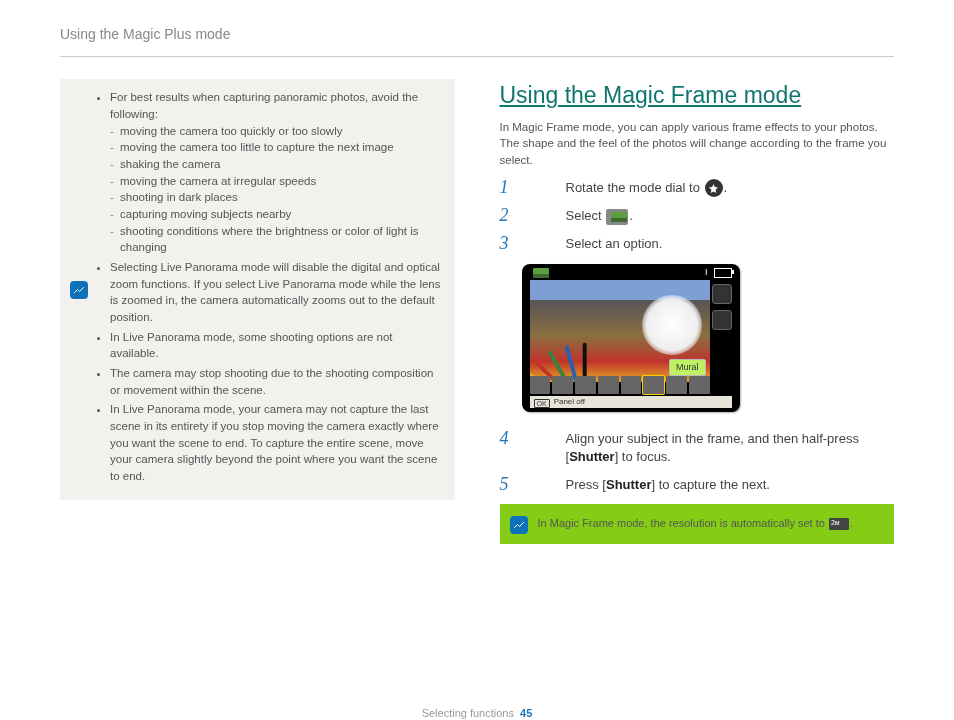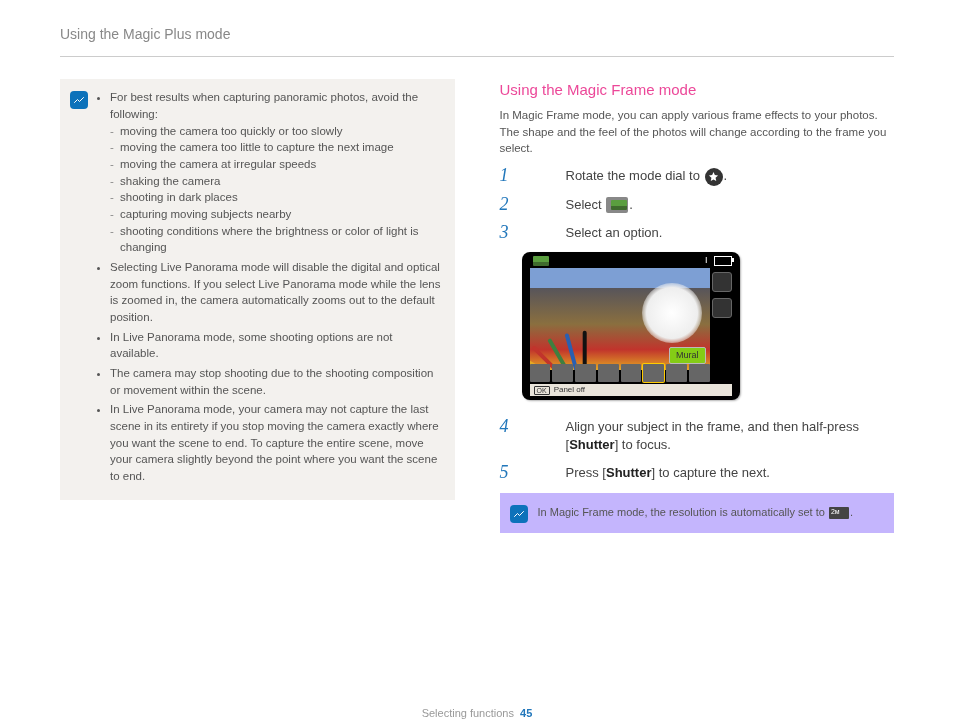--- a/index.html
+++ b/index.html
@@ -32,42 +32,44 @@
     display: flex;
     gap: 45px;
     flex: 1;
   }
   .col-left, .col-right { flex: 1; min-width: 0; }
   .note-box {
     background: #f3f1ee;
     padding: 10px 14px 12px 10px;
     display: flex;
     gap: 10px;
+    align-items: center;
   }
   .note-icon {
     width: 18px; height: 18px;
     border-radius: 4px;
     background: #0d72ba;
     flex: 0 0 18px;
     display:flex; align-items:center; justify-content:center;
     color:#fff;
     margin-top:2px;
   }
   .note-icon svg{ width:12px; height:12px; stroke:#fff; fill:none; stroke-width:2; }
   .note-body ul, .note-body li { margin:0; padding:0; }
   .note-body > ul { list-style: disc; padding-left: 12px; }
   .note-body > ul > li { margin-bottom: 3px; }
   .sublist { list-style: none; padding-left: 12px; }
   .sublist li { padding-left: 10px; position: relative; }
   .sublist li::before { content: "-"; position:absolute; left:0; color:#888; }
   h2.section-title {
-    color: #ec4899;
+    color: #0f766e;
     font-weight: 400;
-    font-size: 15px;
+    font-size: 23px;
     margin: 0 0 6px 0;
+    text-decoration: underline;
   }
   .intro { margin-bottom: 10px; }
   .steps { margin-top: 8px; }
   .step {
     display: flex;
     gap: 8px;
     margin-bottom: 10px;
     align-items: flex-start;
     font-size: 13px;
     color:#444;
@@ -124,21 +126,21 @@
   }
   .shot-hole{position:absolute; top:15px; right:8px; width:60px; height:60px; border-radius:50%; background:radial-gradient(circle,#fff 0%, #eee 60%, transparent 80%);}
   .shot-feather{position:absolute;left:10%;bottom:-10px;width:80px;height:50px;transform:rotate(-10deg);}
   .shot-feather span{position:absolute;width:4px;height:40px;border-radius:2px;transform-origin:bottom center;}
   .side-icons{position:absolute; right:4px; top:16px; display:flex; flex-direction:column; gap:6px;}
   .side-icons div{width:18px;height:18px;background:#333;border:1px solid #666;border-radius:3px;}
   .mural-label{
     position:absolute;
     right:30px;
     bottom:32px;
-    background:#84cc16;
+    background:#bef264;
     color:#333;
     font-size:9px;
     padding:1px 6px;
     border:1px solid #bbb;
     border-radius:2px;
   }
   .thumbrow{
     position:absolute;
     left:4px; right:26px; bottom:14px;
     height:18px;
@@ -148,28 +150,28 @@
   .thumbrow div{flex:1;background:#666;border-radius:1px;}
   .thumb-sel{box-shadow:0 0 0 1px #ffcc00;}
   .panel-off{
     position:absolute;
     left:4px; right:4px; bottom:0;
     height:12px;
     background:#e9e4da;
     color:#333;
     font-size:8px;
     display:flex;
-    align-items:center;
+    align-items:flex-end;
     gap:4px;
     padding:0 4px;
   }
   .panel-off .ok{border:1px solid #333;font-size:7px;padding:0 2px;border-radius:1px;line-height:1;}
   .bold{font-weight:bold;color:#222;}
   .note2{
-    background:#c4b5fd;
+    background:#84cc16;
     padding:10px;
     display:flex;
     gap:10px;
     align-items:center;
     font-size:11px;
     margin-top:6px;
   }
   .res-icon{
     display:inline-block; width:20px; height:12px;
     background:#444; border-radius:1px; position:relative; vertical-align:middle; margin:0 1px;
@@ -199,22 +201,22 @@
               <path d="M3 17l6-6 4 4 8-8" stroke-linecap="round" stroke-linejoin="round"></path>
             </svg>
         </div>
         <div class="note-body">
           <ul>
             <li>
               <span>For best results when capturing panoramic photos, avoid the following:</span>
               <ul class="sublist">
                 <li>moving the camera too quickly or too slowly</li>
                 <li>moving the camera too little to capture the next image</li>
+                <li>shaking the camera</li>
                 <li>moving the camera at irregular speeds</li>
-                <li>shaking the camera</li>
                 <li>shooting in dark places</li>
                 <li>capturing moving subjects nearby</li>
                 <li>shooting conditions where the brightness or color of light is changing</li>
               </ul>
             </li>
             <li>Selecting Live Panorama mode will disable the digital and optical zoom functions. If you select Live Panorama mode while the lens is zoomed in, the camera automatically zooms out to the default position.</li>
             <li>In Live Panorama mode, some shooting options are not available.</li>
             <li>The camera may stop shooting due to the shooting composition or movement within the scene.</li>
             <li>In Live Panorama mode, your camera may not capture the last scene in its entirety if you stop moving the camera exactly where you want the scene to end. To capture the entire scene, move your camera slightly beyond the point where you want the scene to end.</li>
           </ul>

